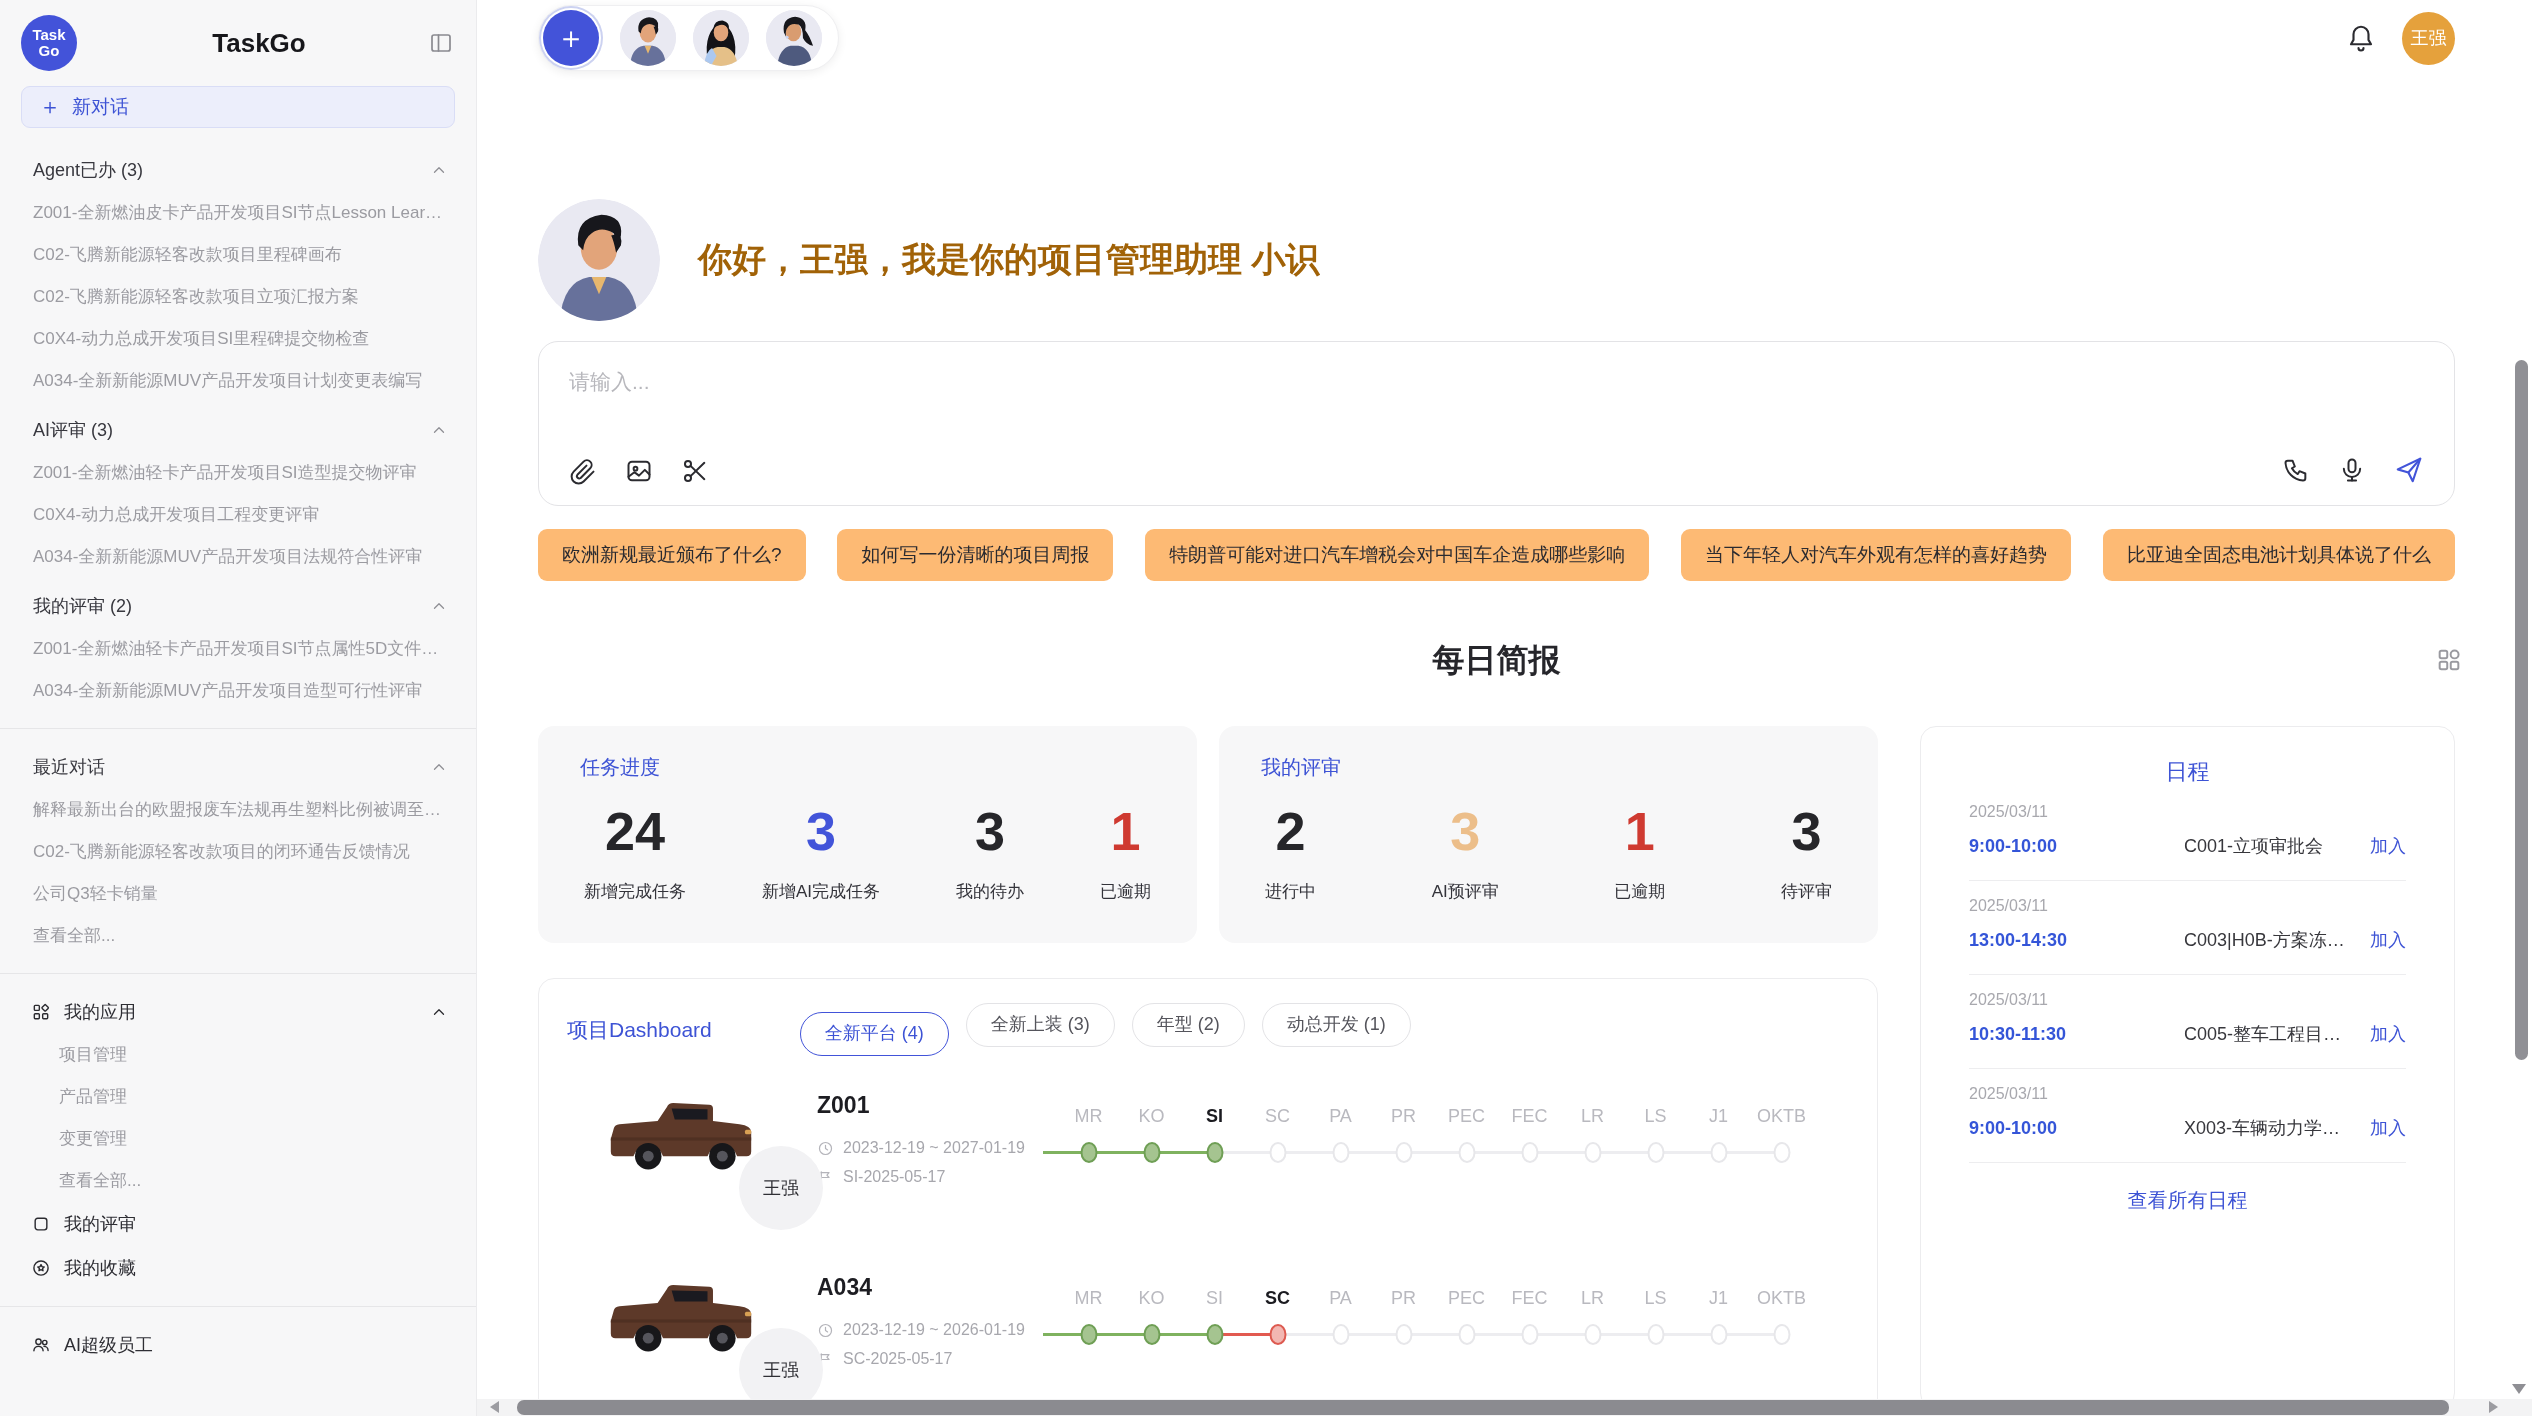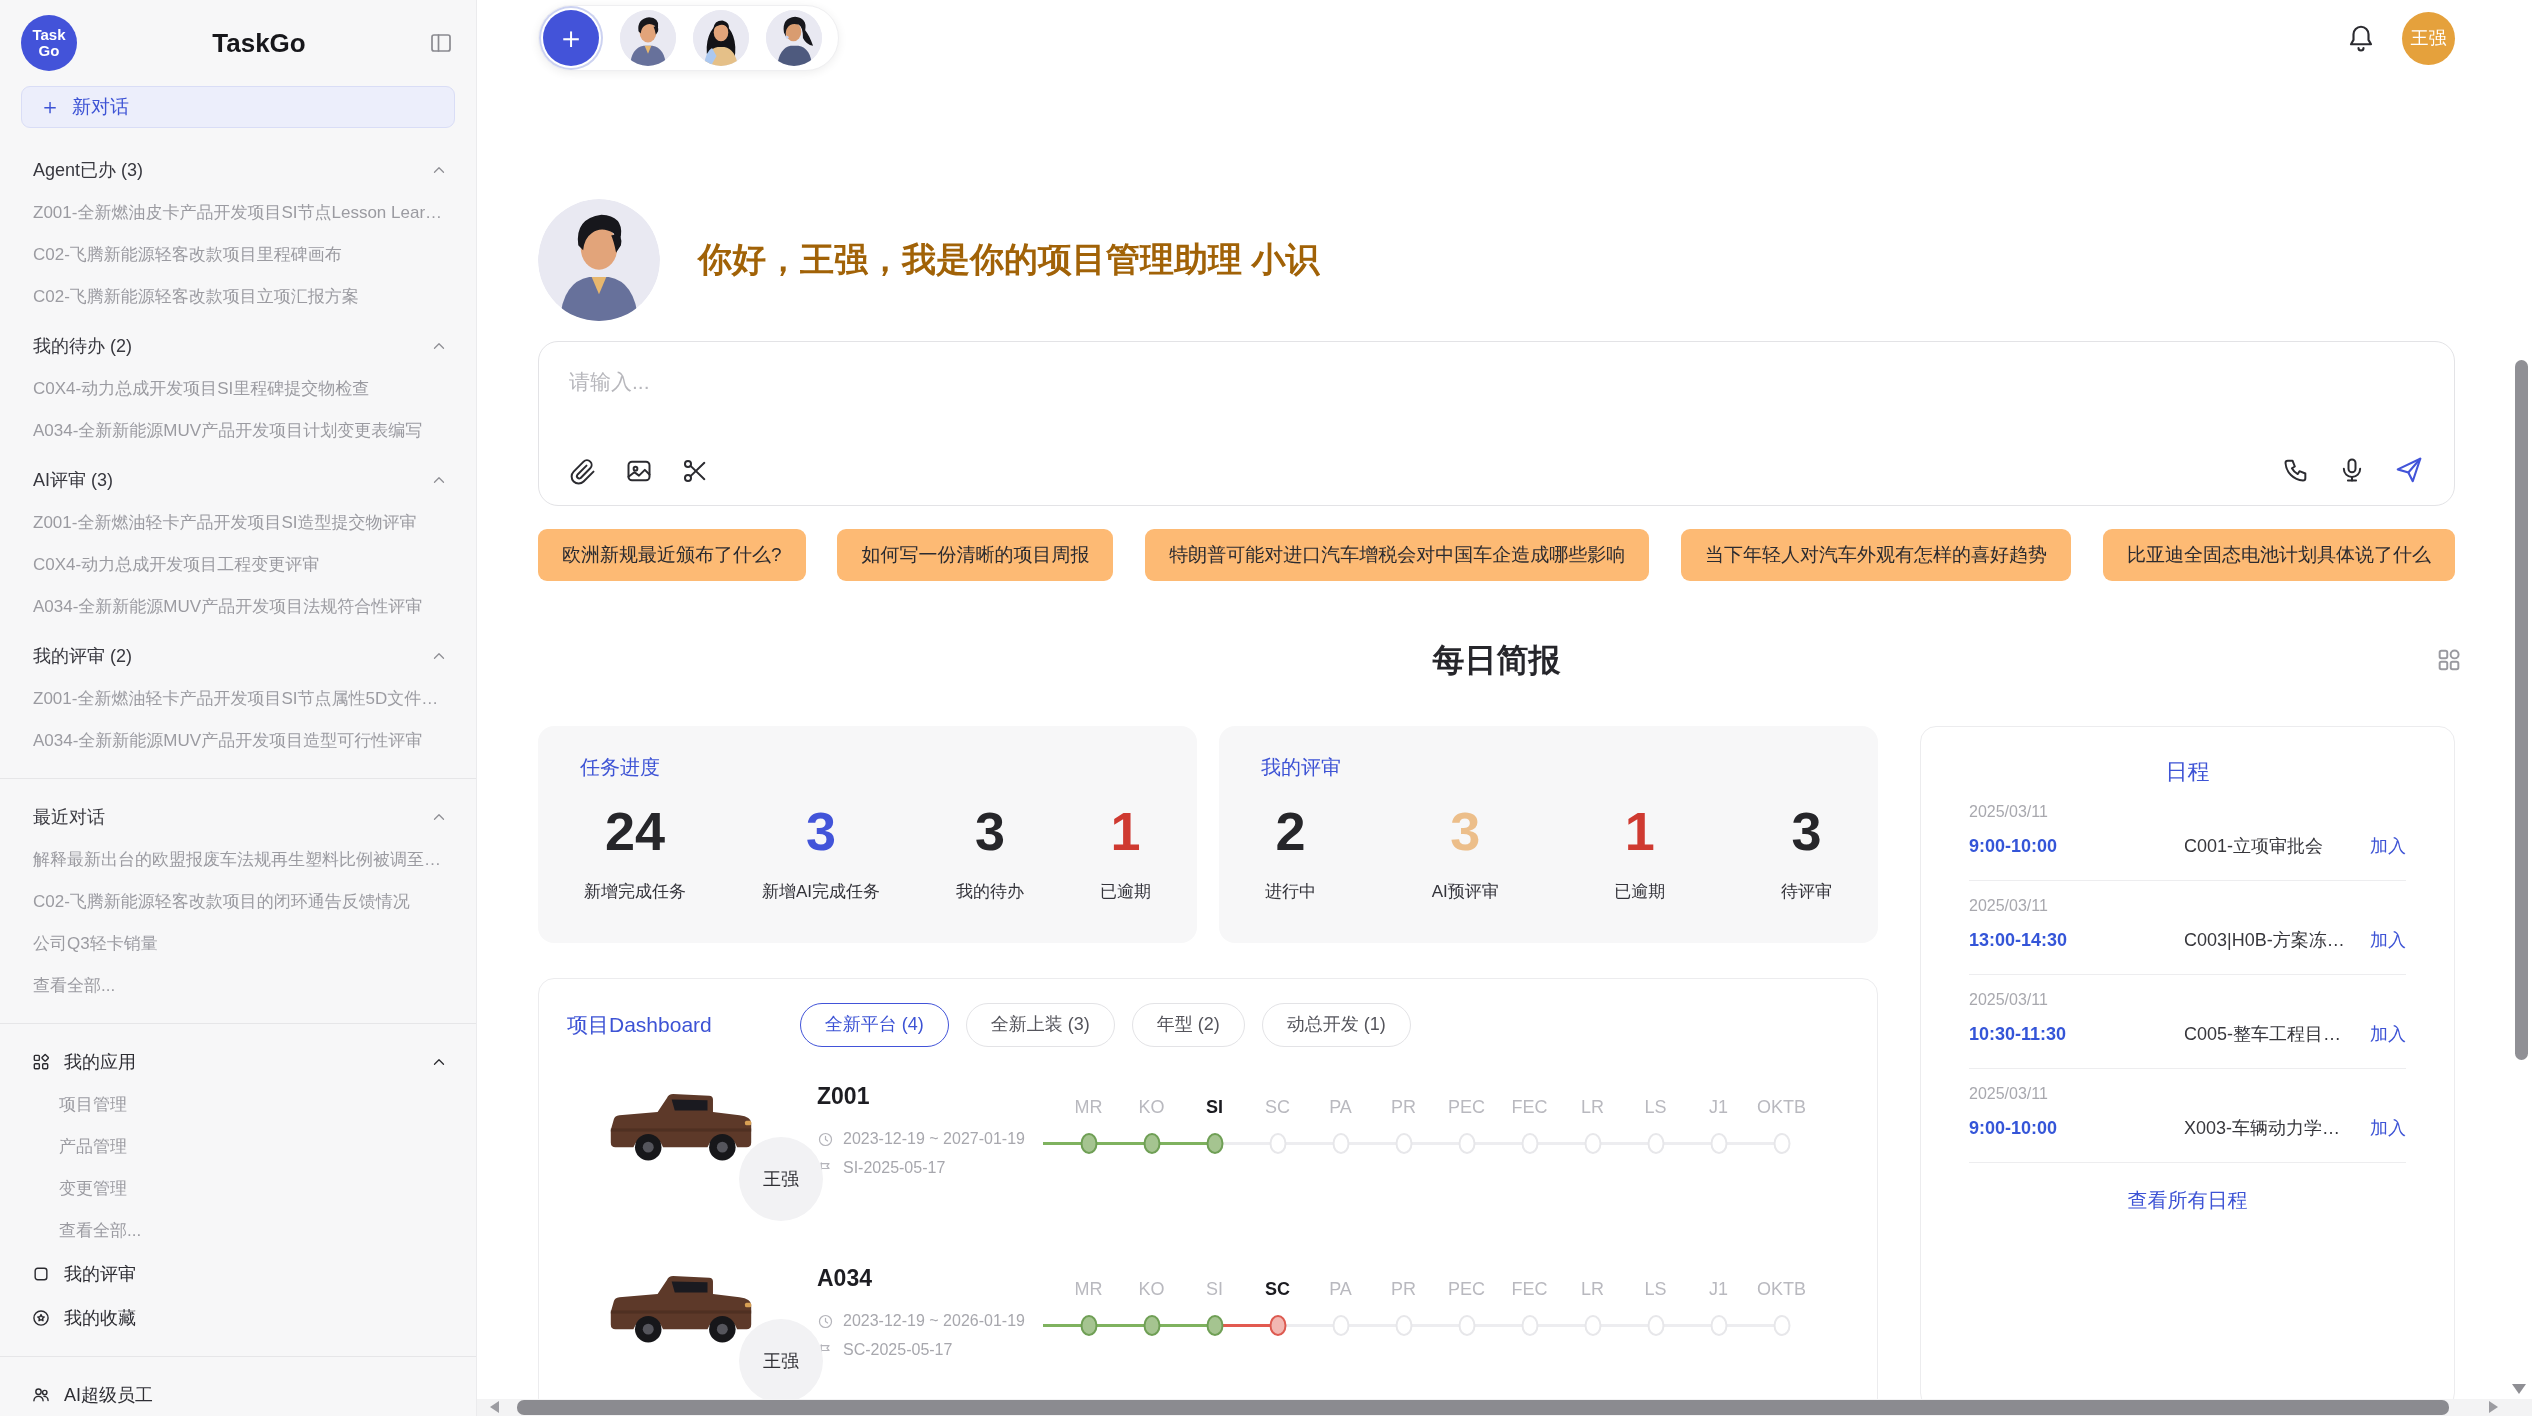--- a/index.html
+++ b/index.html
@@ -82,21 +82,21 @@
   .num { font-size:54px; font-weight:600; line-height:1.5; }
   .num.dark { color:#26262a; } .num.blue { color:#4254d9; } .num.red { color:#cf3a31; } .num.orange { color:#ecbe8a; }
   .stat-label { font-size:17px; color:#33333a; margin-top:8px; }
 
   .dash-card { margin-top:35px; border:1.5px solid #ececee; border-radius:16px; padding:24px 28px; min-height:440px; }
   .dash-hdr { display:flex; align-items:center; }
   .dash-title { font-size:21px; font-weight:500; color:#3d53d5; }
   .filters { display:flex; gap:17px; margin-left:88px; }
   .fchip { height:44px; line-height:40px; padding:0 24px; border:1.5px solid #e3e3e6; border-radius:24px;
     font-size:18px; color:#55555c; background:#fff; cursor:pointer; }
-  .fchip.active { border-color:#4254d9; color:#3d53d5; }
+  .fchip.active { border-color:#4254d9; color:#3d53d5;margin-top:9px; }
 
   .prow { display:flex; margin-top:32px; height:150px; cursor:pointer; }
   .pvisual { width:250px; position:relative; flex:none; }
   .truck { position:absolute; left:36px; top:4px; }
   .owner-badge { position:absolute; left:172px; top:58px; width:84px; height:84px; border-radius:50%;
     background:#f2f2f4; display:flex; align-items:center; justify-content:center;
     font-size:18px; color:#2f2f34; z-index:2; }
   .pinfo { width:240px; flex:none; padding-top:4px; }
   .pcode { font-size:23px; font-weight:700; color:#1d1d22; }
   .pmeta { display:flex; align-items:center; gap:9px; margin-top:20px; font-size:16px; color:#a7a7ad; }
@@ -219,26 +219,20 @@
   <nav class="side-scroll">
     <div class="sec-head">
       <span>Agent已办 (3)</span>
       <svg class="ic" width="18" height="18" viewBox="0 0 24 24">
           <polyline points="6 15 12 9 18 15"></polyline>
         </svg>
     </div>
     <div class="sec-item">Z001-全新燃油皮卡产品开发项目SI节点Lesson Learn报告</div>
     <div class="sec-item">C02-飞腾新能源轻客改款项目里程碑画布</div>
     <div class="sec-item">C02-飞腾新能源轻客改款项目立项汇报方案</div>
-    <div class="sec-head">
-      <span>我的待办 (2)</span>
-      <svg class="ic" width="18" height="18" viewBox="0 0 24 24">
-          <polyline points="6 15 12 9 18 15"></polyline>
-        </svg>
-    </div>
     <div class="sec-item">C0X4-动力总成开发项目SI里程碑提交物检查</div>
     <div class="sec-item">A034-全新新能源MUV产品开发项目计划变更表编写</div>
     <div class="sec-head">
       <span>AI评审 (3)</span>
       <svg class="ic" width="18" height="18" viewBox="0 0 24 24">
           <polyline points="6 15 12 9 18 15"></polyline>
         </svg>
     </div>
     <div class="sec-item">Z001-全新燃油轻卡产品开发项目SI造型提交物评审</div>
     <div class="sec-item">C0X4-动力总成开发项目工程变更评审</div>

